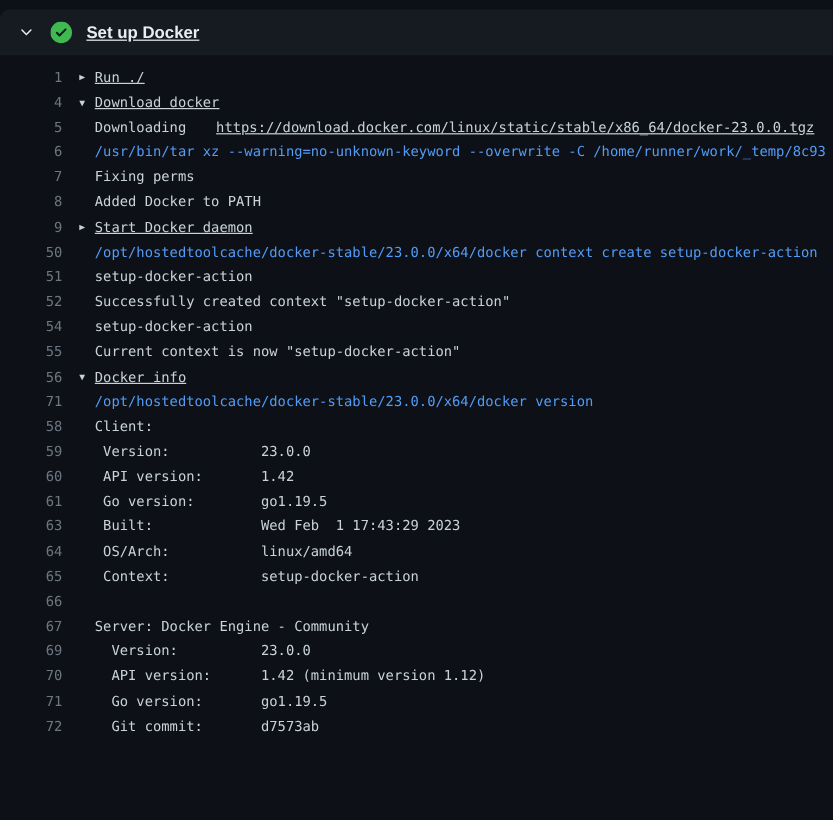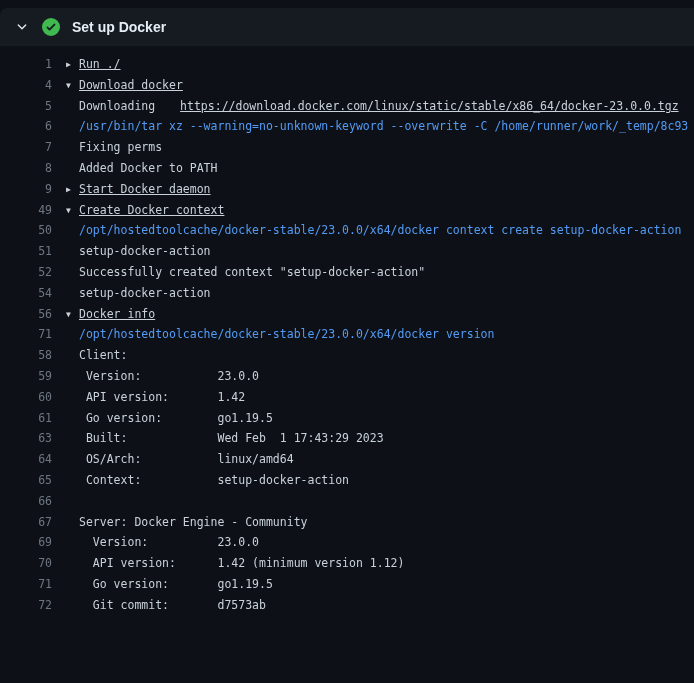--- a/index.html
+++ b/index.html
@@ -19,20 +19,21 @@
     cursor: pointer;
   }
   .icon-wrap { display: inline-flex; align-items: center; justify-content: center; }
   .chevron-wrap { width: 16px; height: 16px; margin-right: 12px; }
   .status-wrap { width: 18px; height: 18px; margin-right: 12px; }
   .step-title {
     font-family: "Liberation Sans", sans-serif;
     font-size: 14px;
     font-weight: 600;
     color: #e6edf3;
+    text-decoration: underline;
   }
   .log { padding-top: 8px; }
   .log-line {
     display: flex;
     height: 20.8px;
     line-height: 20.8px;
     font-size: 11.5px;
   }
   .line-num {
     width: 52px;
@@ -104,38 +105,38 @@
     </div>
     <div class="log-line">
       <span class="line-num">8</span>
       <span class="line-content"><span class="arrow"></span><span class="log-text">Added Docker to PATH</span></span>
     </div>
     <div class="log-line">
       <span class="line-num">9</span>
       <span class="line-content log-group-header"><span class="arrow">▶</span><span class="log-text">Start Docker daemon</span></span>
     </div>
     <div class="log-line">
-      <span class="line-num">49</span>
-      <span class="line-content log-group-header"><span class="arrow">▼</span><span class="log-text">Create Docker context</span></span>
-    </div>
-    <div class="log-line">
       <span class="line-num">50</span>
       <span class="line-content"><span class="arrow"></span><span class="log-text command">/opt/hostedtoolcache/docker-stable/23.0.0/x64/docker context create setup-docker-action</span></span>
     </div>
     <div class="log-line">
       <span class="line-num">51</span>
       <span class="line-content"><span class="arrow"></span><span class="log-text">setup-docker-action</span></span>
     </div>
     <div class="log-line">
       <span class="line-num">52</span>
       <span class="line-content"><span class="arrow"></span><span class="log-text">Successfully created context "setup-docker-action"</span></span>
     </div>
     <div class="log-line">
       <span class="line-num">54</span>
       <span class="line-content"><span class="arrow"></span><span class="log-text">setup-docker-action</span></span>
+    </div>
+    <div class="log-line">
+      <span class="line-num">55</span>
+      <span class="line-content"><span class="arrow"></span><span class="log-text">Current context is now "setup-docker-action"</span></span>
     </div>
     <div class="log-line">
       <span class="line-num">56</span>
       <span class="line-content log-group-header"><span class="arrow">▼</span><span class="log-text">Docker info</span></span>
     </div>
     <div class="log-line">
       <span class="line-num">71</span>
       <span class="line-content"><span class="arrow"></span><span class="log-text command">/opt/hostedtoolcache/docker-stable/23.0.0/x64/docker version</span></span>
     </div>
     <div class="log-line">

